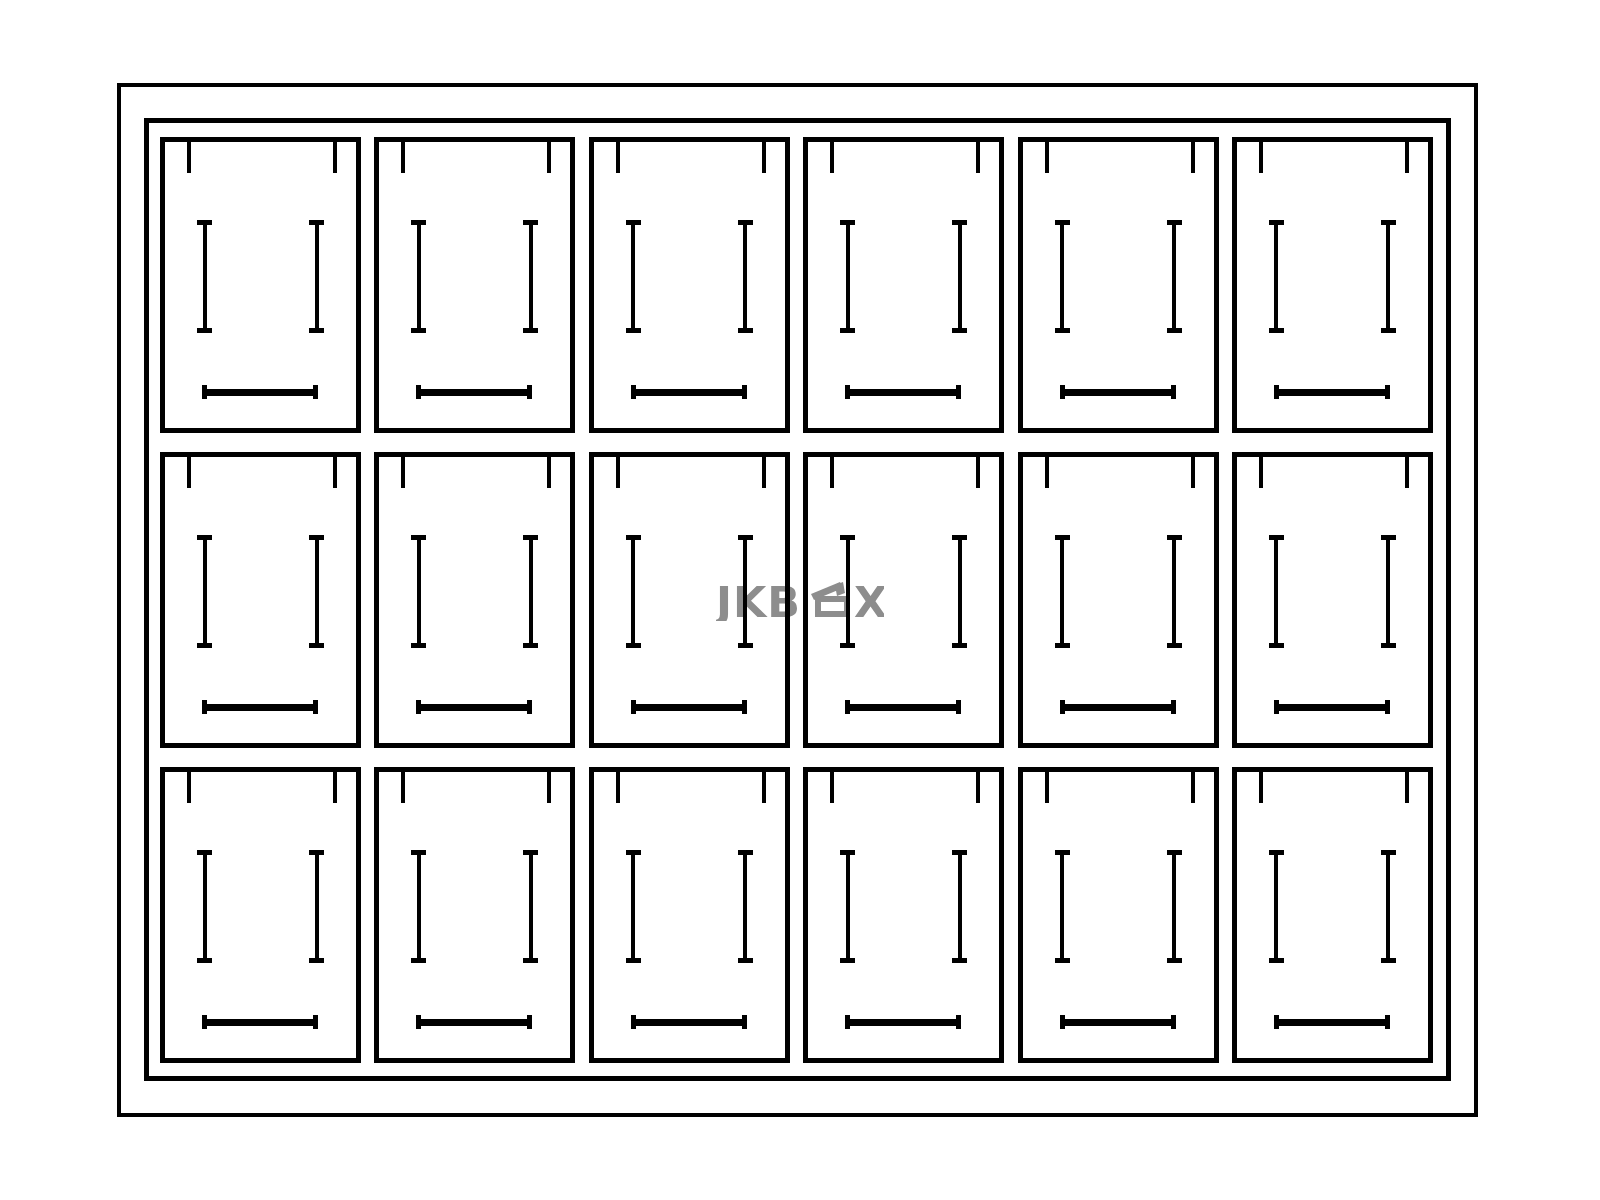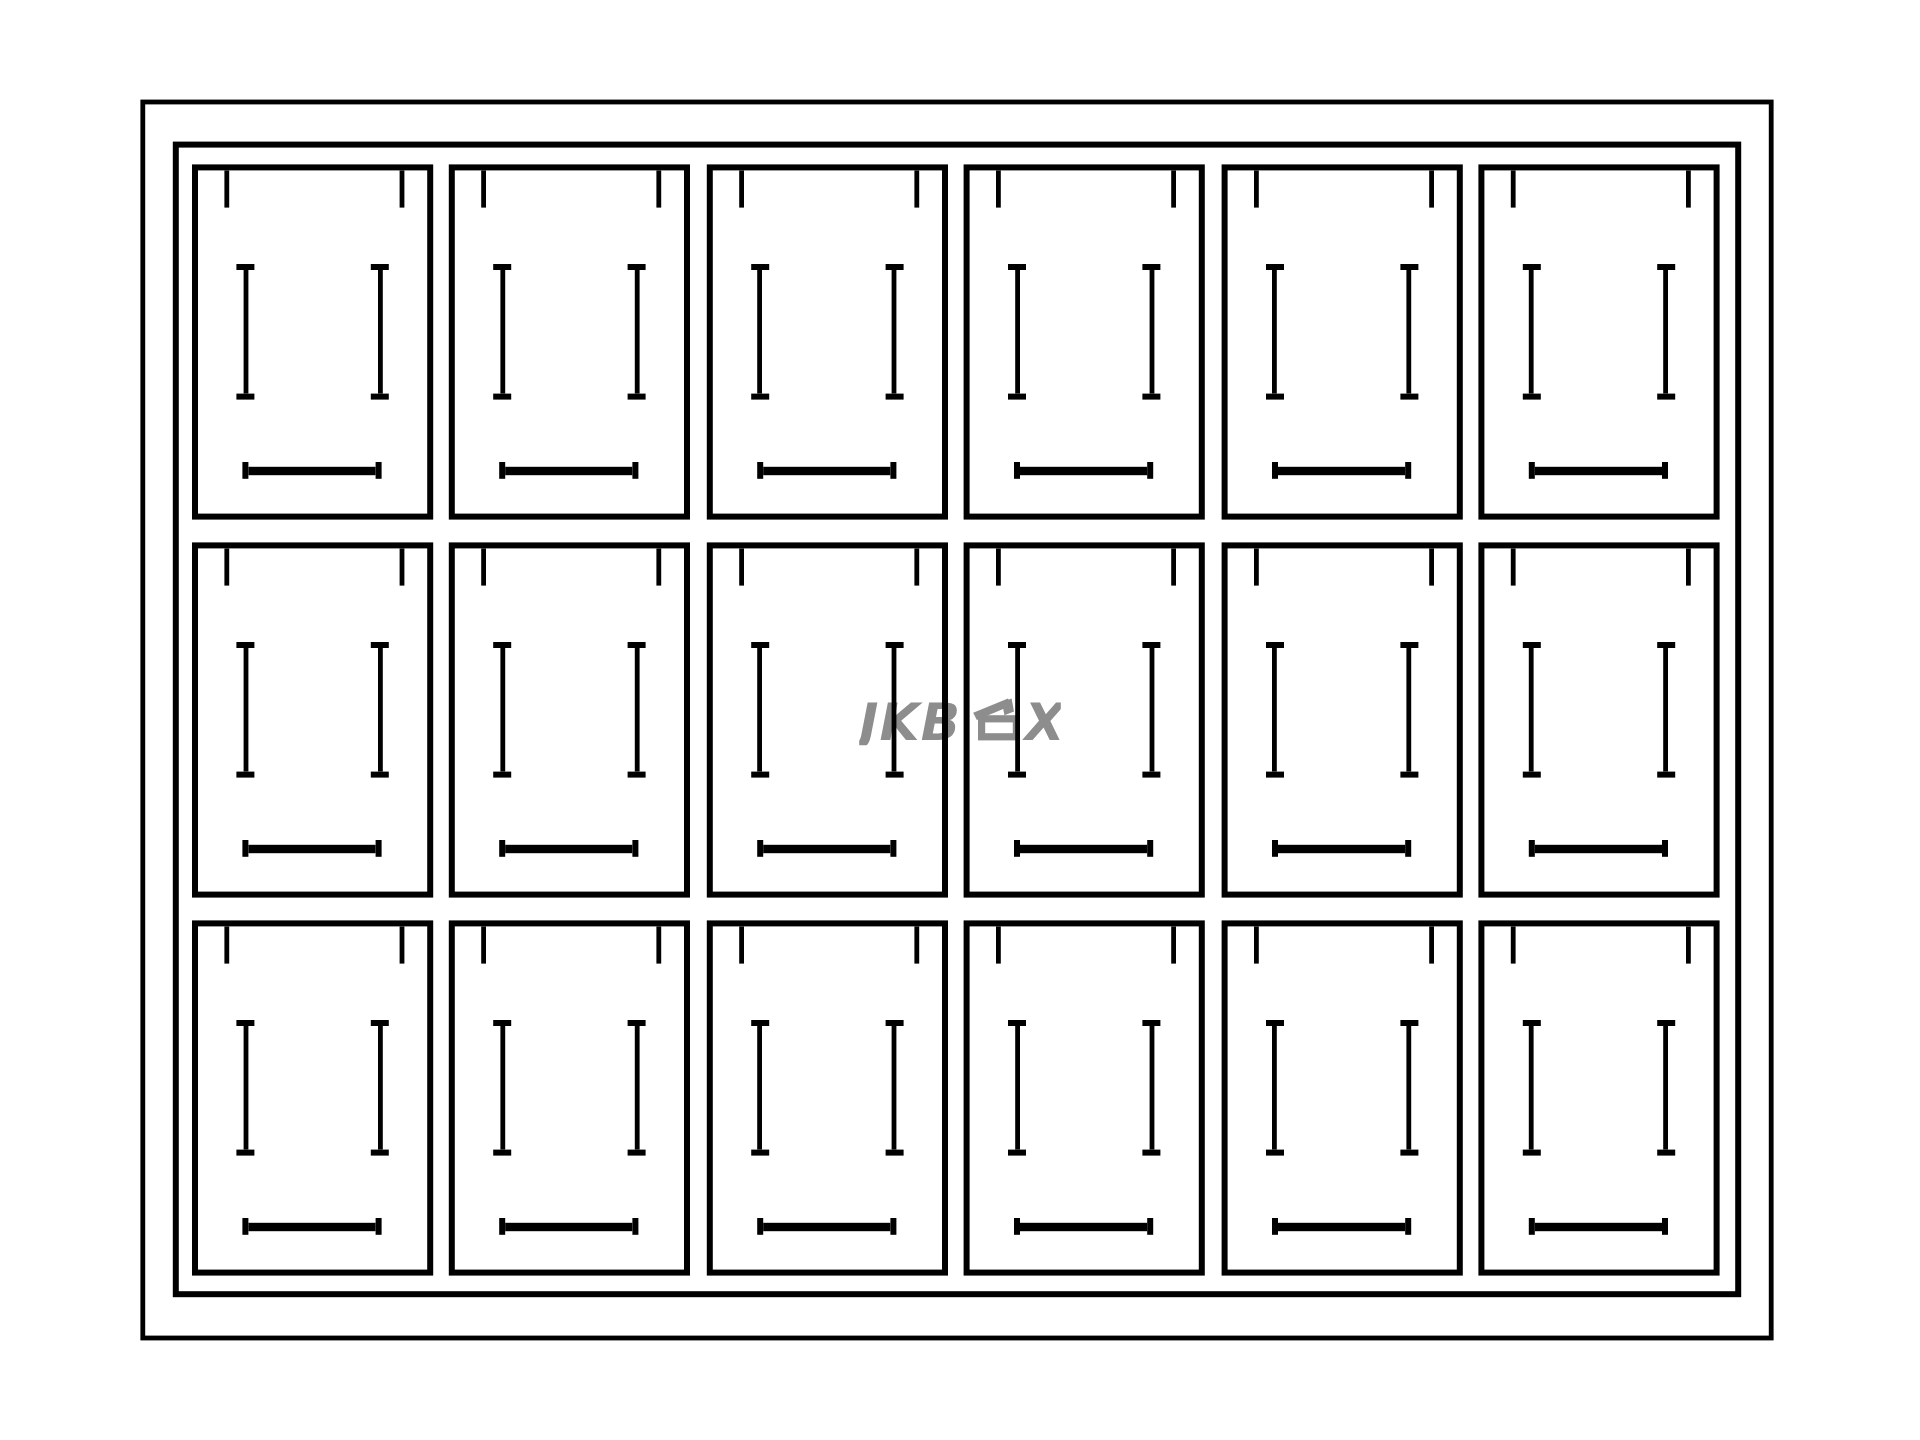--- a/index.html
+++ b/index.html
@@ -5,21 +5,20 @@
   :root{
     --line:#000000;
     --bg:#ffffff;
     --wm:#8d8d8d;
   }
   html,body{margin:0;padding:0;background:#fff;}
   .canvas{
     position:relative;width:1600px;height:1200px;
     background:var(--bg);overflow:hidden;
     font-family:"DejaVu Sans", sans-serif;
-    font-style:italic;
   }
   .outer-rect{
     position:absolute;left:117px;top:83px;width:1361px;height:1034px;
     border:4px solid var(--line);box-sizing:border-box;z-index:2;
   }
   .inner-rect{
     position:absolute;left:144px;top:118px;width:1307px;height:963px;
     border:5px solid var(--line);box-sizing:border-box;z-index:2;
   }
   .grid{

